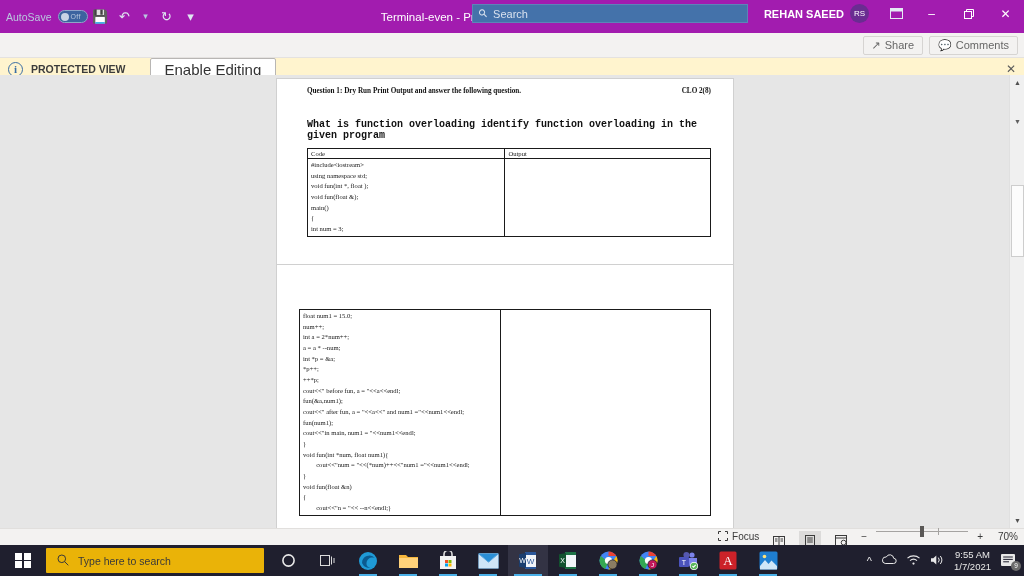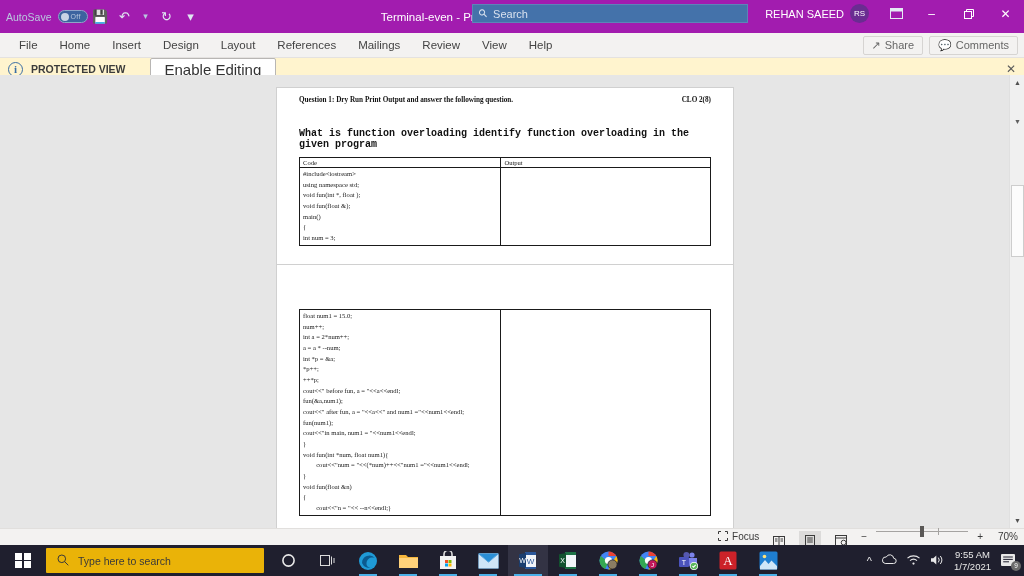--- a/index.html
+++ b/index.html
@@ -42,21 +42,21 @@
     position: absolute; left: 472px; top: 4px; width: 276px; height: 19px;
     background: #4472aa; border: 1px solid #5c84b8;
     display: flex; align-items: center; padding: 0 6px; gap: 6px;
     font-size: 11px; color: #d8e1ee;
   }
   .search-glass { font-size: 11px; transform: rotate(-45deg); display: inline-block; }
   .tb-right {
     position: absolute; right: 0; top: 0; height: 27px;
     display: flex; align-items: center;
   }
-  .user-name { font-size: 11px; margin-right: 6px; color: #fff; }
+  .user-name { font-size: 11px; margin-right: 6px; color: #fff; font-weight: bold; }
   .avatar {
     width: 19px; height: 19px; border-radius: 50%;
     background: #6a2c91; color: #fff; font-size: 8px;
     display: flex; align-items: center; justify-content: center; margin-right: 10px;
   }
   .ribbon-display { width: 34px; height: 27px; display:flex; align-items:center; justify-content:center; color:#e4eaf4;}
   .wbtn {
     width: 37px; height: 27px; display: flex; align-items: center; justify-content: center;
     color: #fff; font-size: 12px;
   }
@@ -97,21 +97,21 @@
 
   
   .docarea {
     position: absolute; top: 75px; left: 0; right: 0; bottom: 48px;
     background: #e6e6e6; overflow: hidden;
   }
   .page {
     position: absolute; left: 277px; width: 456px; background: #fff;
     box-shadow: 0 0 0 1px #d0d0d0;
   }
-  .page1 { top: 13px; height: 196px; }
+  .page1 { top: 4px; height: 196px; padding-left: 8px; }
   .page2 { top: 190px; height: 267px; }
 
   .doc-content { padding: 0 22px; }
   .q-line { display: flex; justify-content: space-between; align-items: baseline; }
   .q-text { font-family: "Liberation Serif", serif; font-size: 7.2px; font-weight: bold; color: #111; }
   .clo { font-family: "Liberation Serif", serif; font-size: 7.2px; font-weight: bold; color: #111; }
   .q-sub {
     font-family: Liberation Mono, monospace; font-size: 10px; font-weight: bold;
     color: #111; margin-top: 24px;
   }
@@ -251,32 +251,20 @@
       <svg width="10" height="10" viewBox="0 0 10 10">
           <rect x="0.5" y="2.5" width="7" height="7" fill="none" stroke="#fff"></rect>
           <path d="M2.5 2.5V0.5h7v7h-2" fill="none" stroke="#fff"></path>
         </svg>
     </span>
     <span class="wbtn close">✕</span>
   </div>
 </div>
 
 <div class="ribbon">
-  <div class="tabs">
-    <span class="tab">File</span>
-    <span class="tab">Home</span>
-    <span class="tab">Insert</span>
-    <span class="tab">Design</span>
-    <span class="tab">Layout</span>
-    <span class="tab">References</span>
-    <span class="tab">Mailings</span>
-    <span class="tab">Review</span>
-    <span class="tab">View</span>
-    <span class="tab">Help</span>
-  </div>
   <div class="ribbon-right">
     <span class="rr-btn">
       <span>↗</span>
       <span>Share</span>
     </span>
     <span class="rr-btn">
       <span>💬</span>
       <span>Comments</span>
     </span>
   </div>

